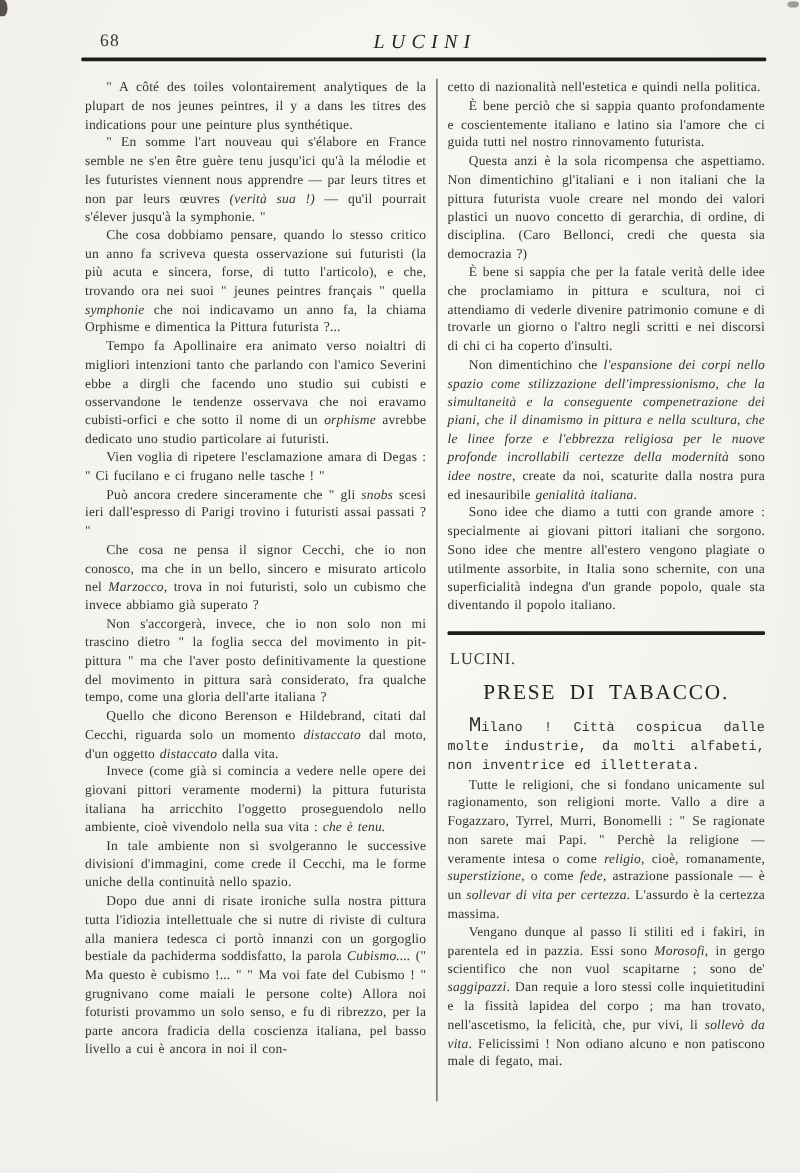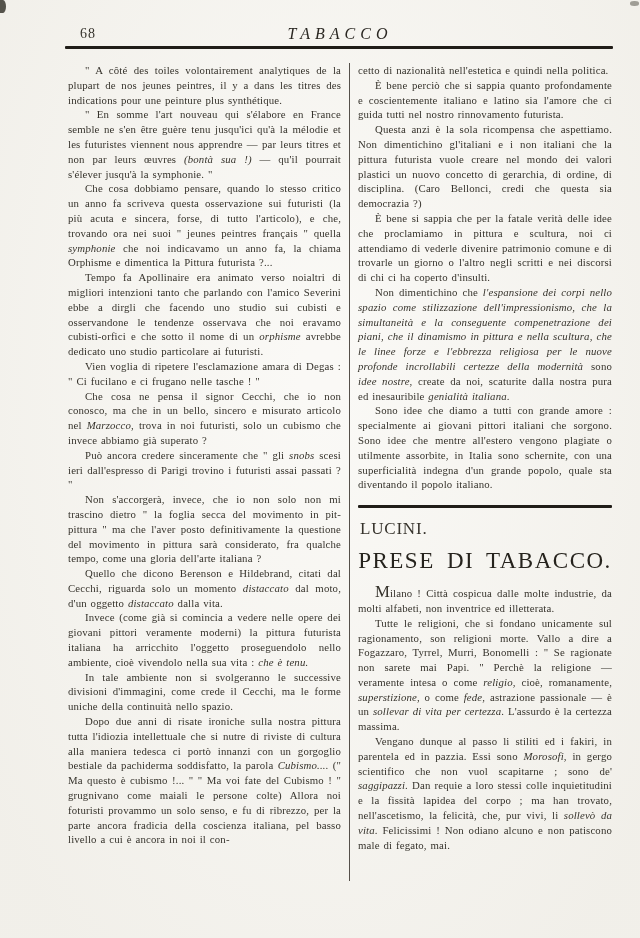--- a/index.html
+++ b/index.html
@@ -30,55 +30,55 @@
   .col-left{width:273px;}
   .col-gap{width:17px;display:flex;justify-content:center;}
   .column-divider{width:1px;height:818px;background:var(--divider);}
   .col-right{width:254px;}
   
   p.par{margin:0;text-align:justify;text-indent:17px;font-size:10.8px;line-height:14.8px;letter-spacing:0.15px;word-spacing:1px;}
   p.par.noindent{text-indent:0;}
   em{font-style:italic;}
   
   .section-rule{height:3px;background:var(--rule);margin:13px 0 11px;border-radius:1px;}
-  .byline{font-size:17px;letter-spacing:0.8px;margin:0 0 9px 2px;}
+  .byline{font-size:13px;letter-spacing:0.8px;margin:0 0 9px 2px;}
   .article-title{
     margin:0 0 10px;text-align:center;font-weight:normal;
-    font-size:23px;letter-spacing:1.5px;word-spacing:5px;color:#26231d;
+    font-size:17px;letter-spacing:1.5px;word-spacing:5px;color:#26231d;
   }
   .section-paras p.par{margin-top:0;}
-  .section-paras p.par:first-child{margin-top:0;}
+  .section-paras p.par:first-child{margin-top:0;font-family:Liberation Mono, monospace;}
   .initial-cap{font-size:1.55em;line-height:1;letter-spacing:0;}
   
   .speck{position:absolute;background:#3a372f;}
   .speck-tl{left:0;top:0;width:6px;height:13px;border-radius:0 70% 70% 0;opacity:.85;}
   .speck-tr{right:1px;top:1px;width:9px;height:5px;border-radius:45%;opacity:.45;}
 </style>
 </head>
 <body>
 
 <div class="page">
   <div class="speck speck-tl"></div>
   <div class="speck speck-tr"></div>
 
   <div class="page-header">
     <span class="page-number">68</span>
-    <span class="masthead">TABACCO</span>
+    <span class="masthead">LUCINI</span>
     <div class="header-rule"></div>
   </div>
 
   <div class="columns">
     <div class="col-left">
         <p class="par"><span>" A côté des toiles volontairement analytiques de la plupart de nos jeunes peintres, il y a dans les titres des indications pour une peinture plus synthétique.</span></p>
-        <p class="par"><span>" En somme l'art nouveau qui s'élabore en France semble ne s'en être guère tenu jusqu'ici qu'à la mélodie et les futuristes viennent nous apprendre — par leurs titres et non par leurs œuvres </span><em>(bontà sua !)</em><span> — qu'il pourrait s'élever jusqu'à la symphonie. "</span></p>
+        <p class="par"><span>" En somme l'art nouveau qui s'élabore en France semble ne s'en être guère tenu jusqu'ici qu'à la mélodie et les futuristes viennent nous apprendre — par leurs titres et non par leurs œuvres </span><em>(verità sua !)</em><span> — qu'il pourrait s'élever jusqu'à la symphonie. "</span></p>
         <p class="par"><span>Che cosa dobbiamo pensare, quando lo stesso critico un anno fa scriveva questa osservazione sui futuristi (la più acuta e sincera, forse, di tutto l'articolo), e che, trovando ora nei suoi " jeunes peintres français " quella </span><em>symphonie</em><span> che noi indicavamo un anno fa, la chiama Orphisme e dimentica la Pittura futurista ?...</span></p>
         <p class="par"><span>Tempo fa Apollinaire era animato verso noialtri di migliori intenzioni tanto che parlando con l'amico Severini ebbe a dirgli che facendo uno studio sui cubisti e osservandone le tendenze osservava che noi eravamo cubisti-orfici e che sotto il nome di un </span><em>orphisme</em><span> avrebbe dedicato uno studio particolare ai futuristi.</span></p>
         <p class="par"><span>Vien voglia di ripetere l'esclamazione amara di Degas : " Ci fucilano e ci frugano nelle tasche ! "</span></p>
+        <p class="par"><span>Può ancora credere sinceramente che " gli </span><em>snobs</em><span> scesi ieri dall'espresso di Parigi trovino i futuristi assai passati ? "</span></p>
         <p class="par"><span>Che cosa ne pensa il signor Cecchi, che io non conosco, ma che in un bello, sincero e misurato articolo nel </span><em>Marzocco</em><span>, trova in noi futuristi, solo un cubismo che invece abbiamo già superato ?</span></p>
-        <p class="par"><span>Può ancora credere sinceramente che " gli </span><em>snobs</em><span> scesi ieri dall'espresso di Parigi trovino i futuristi assai passati ? "</span></p>
         <p class="par"><span>Non s'accorgerà, invece, che io non solo non mi trascino dietro " la foglia secca del movimento in pit-pittura " ma che l'aver posto definitivamente la questione del movimento in pittura sarà considerato, fra qualche tempo, come una gloria dell'arte italiana ?</span></p>
         <p class="par"><span>Quello che dicono Berenson e Hildebrand, citati dal Cecchi, riguarda solo un momento </span><em>distaccato</em><span> dal moto, d'un oggetto </span><em>distaccato</em><span> dalla vita.</span></p>
         <p class="par"><span>Invece (come già si comincia a vedere nelle opere dei giovani pittori veramente moderni) la pittura futurista italiana ha arricchito l'oggetto proseguendolo nello ambiente, cioè vivendolo nella sua vita : </span><em>che è tenu.</em></p>
         <p class="par"><span>In tale ambiente non si svolgeranno le successive divisioni d'immagini, come crede il Cecchi, ma le forme uniche della continuità nello spazio.</span></p>
         <p class="par"><span>Dopo due anni di risate ironiche sulla nostra pittura tutta l'idiozia intellettuale che si nutre di riviste di cultura alla maniera tedesca ci portò innanzi con un gorgoglio bestiale da pachiderma soddisfatto, la parola </span><em>Cubismo....</em><span> (" Ma questo è cubismo !... " " Ma voi fate del Cubismo ! " grugnivano come maiali le persone colte) Allora noi foturisti provammo un solo senso, e fu di ribrezzo, per la parte ancora fradicia della coscienza italiana, pel basso livello a cui è ancora in noi il con-</span></p>
       </div>
 
     <div class="col-gap">
       <div class="column-divider"></div>
     </div>

